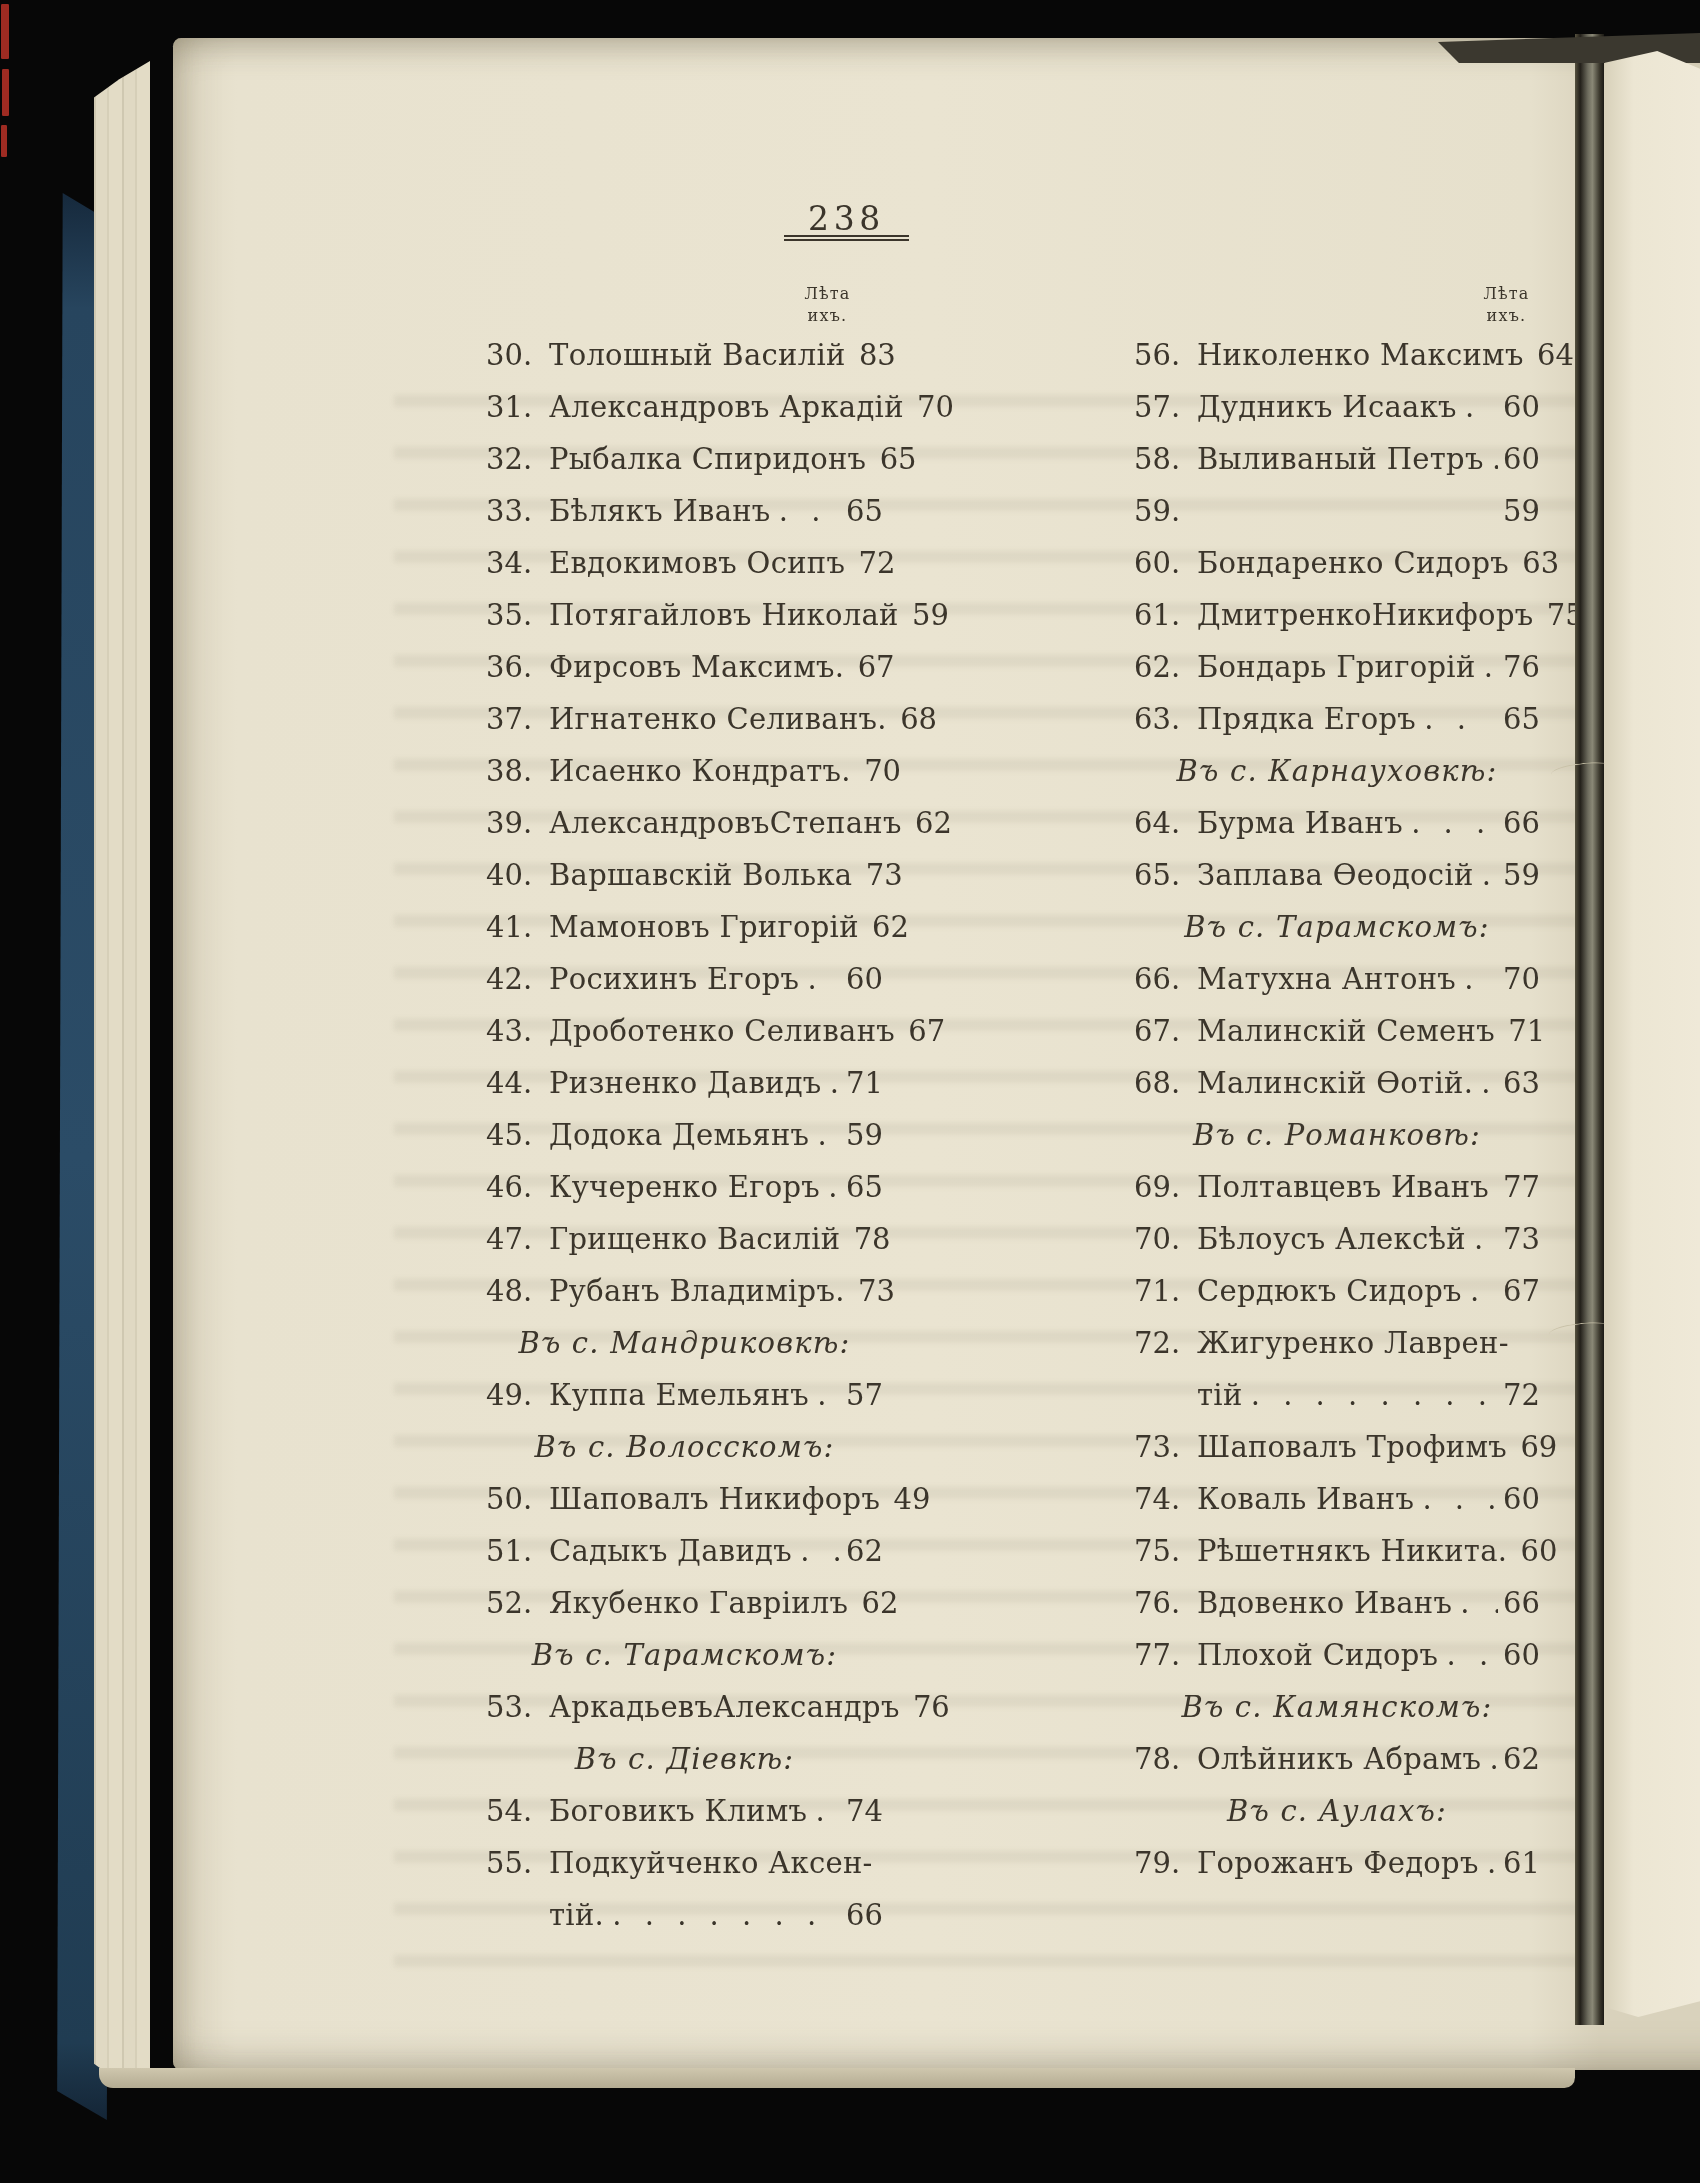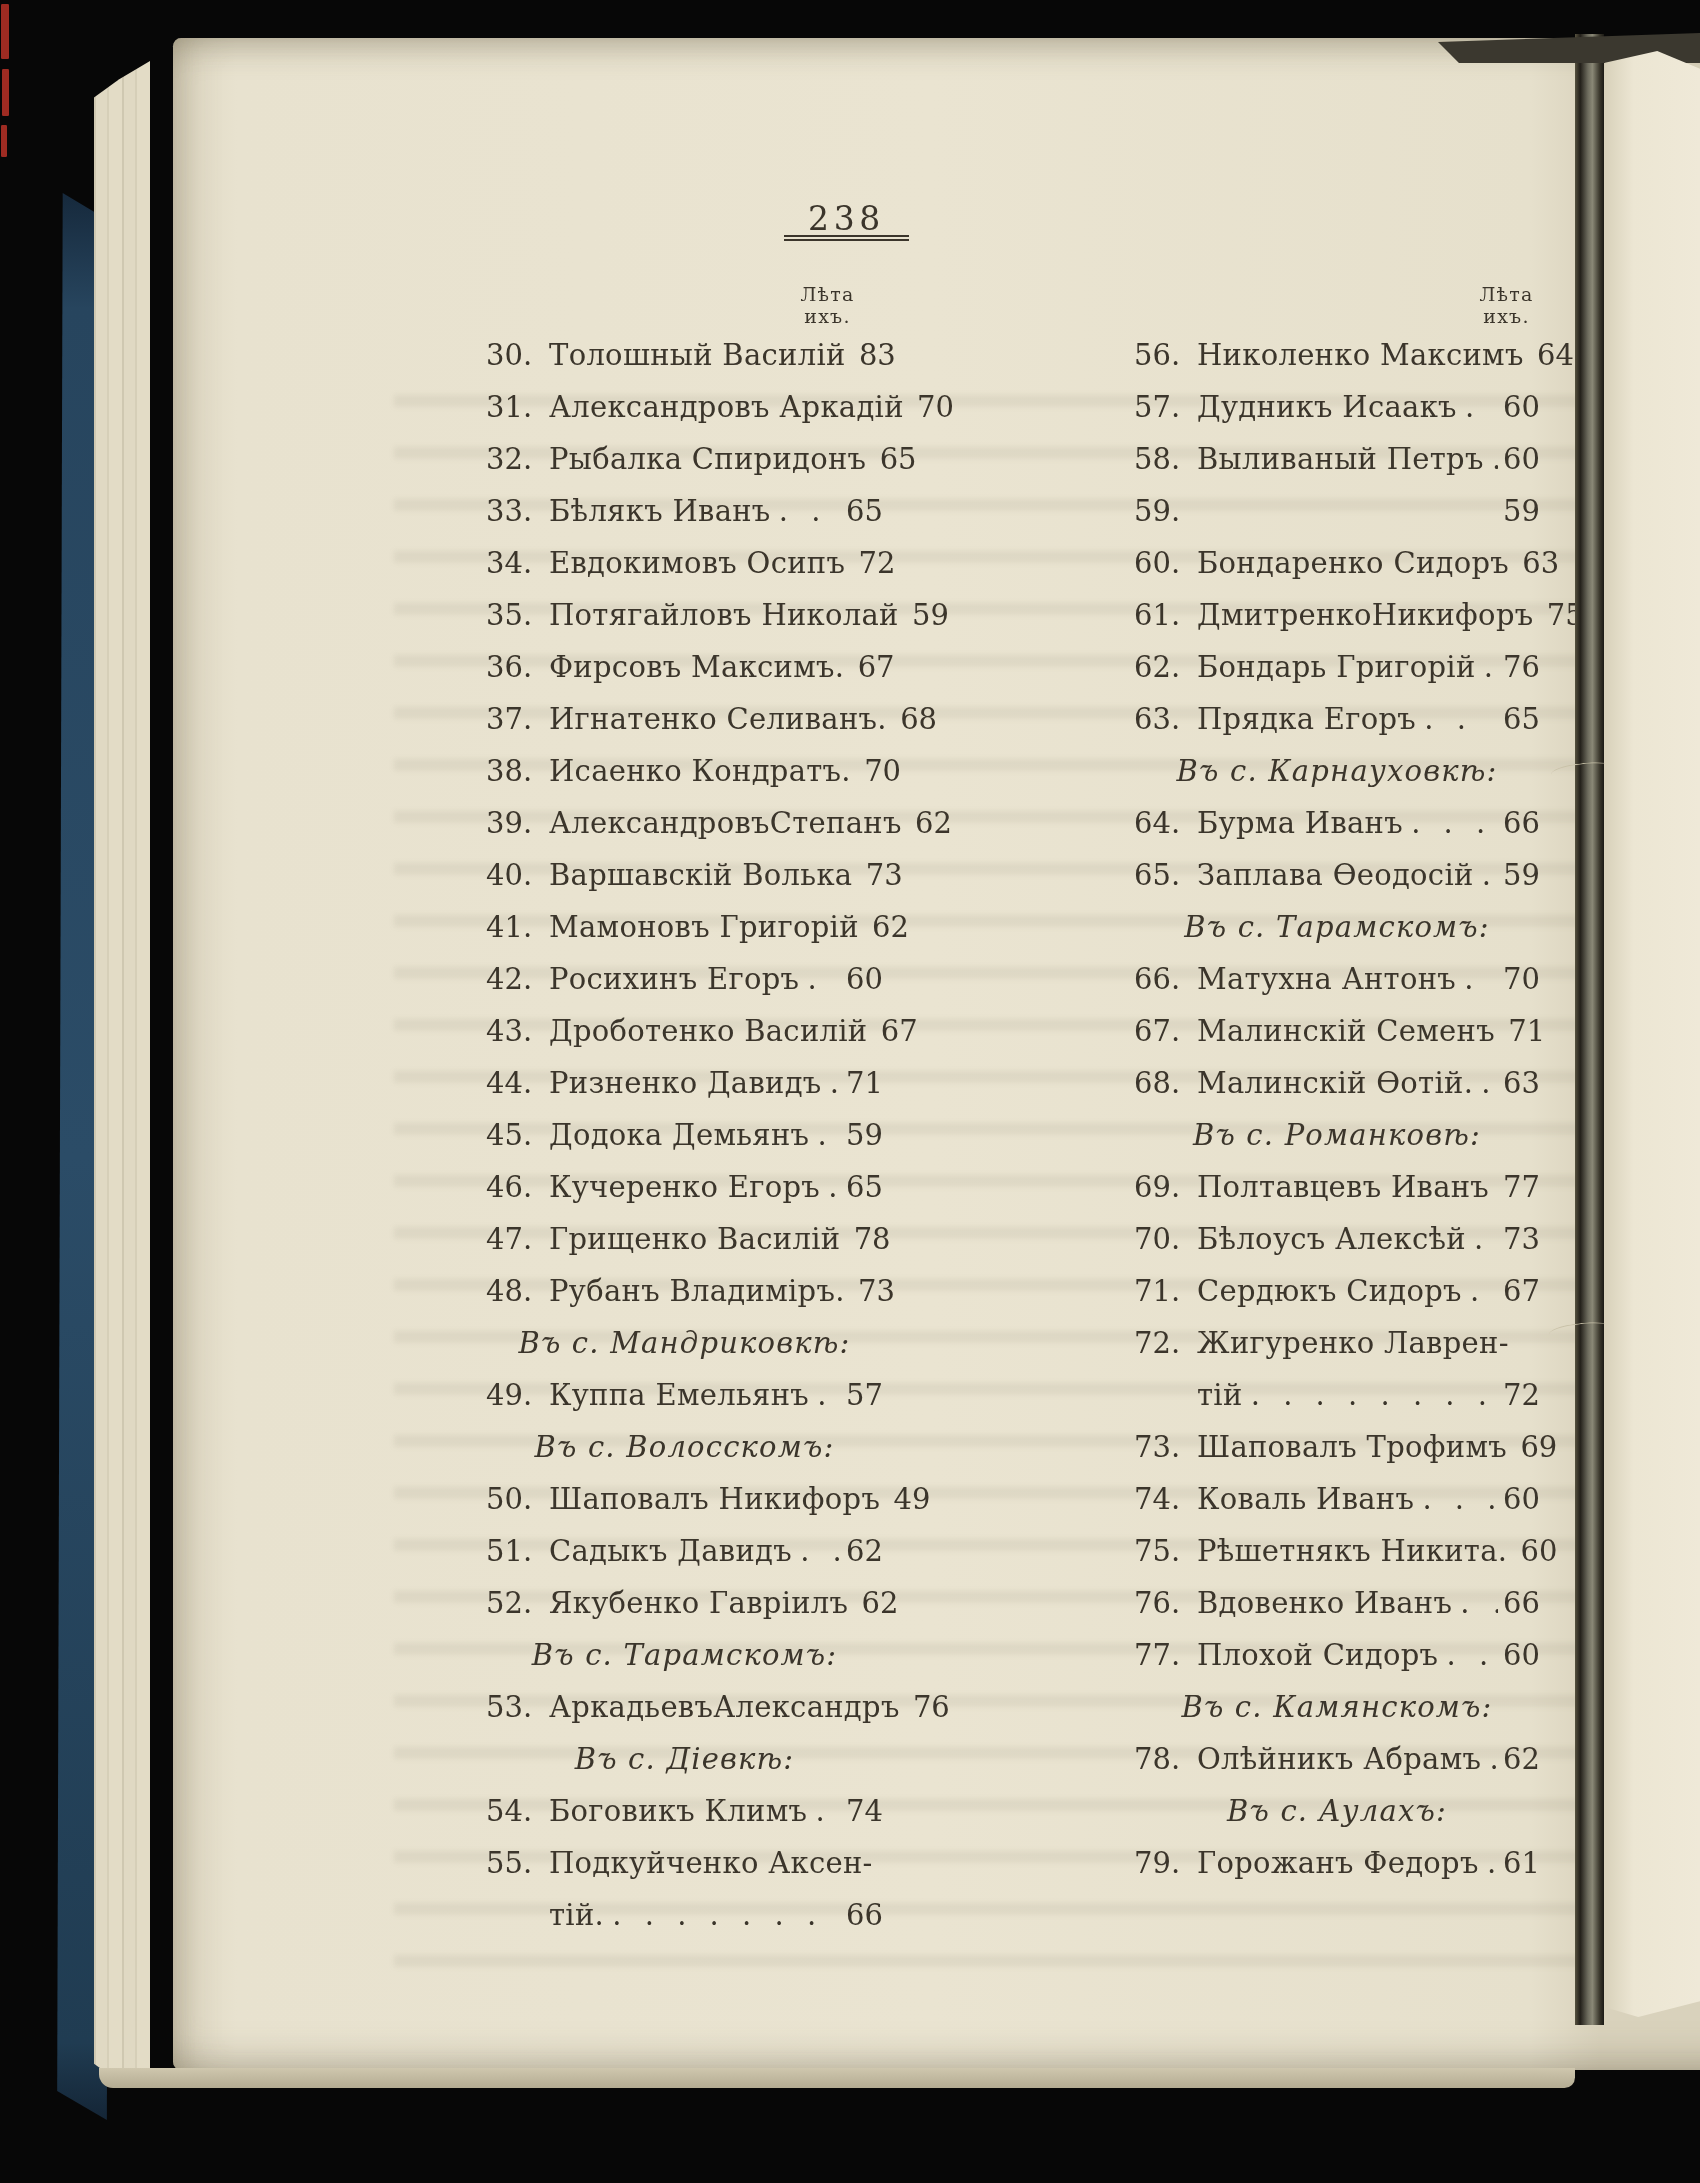--- a/index.html
+++ b/index.html
@@ -49,21 +49,21 @@
   .top-wedge{position:absolute;left:1438px;top:33px;width:262px;height:30px;background:#3b382f;
       clip-path:polygon(0 30%,100% 0,100% 100%,8% 100%);}
 
   
   .page-number{position:absolute;left:557px;top:161px;width:233px;text-align:center;
       font-size:33px;letter-spacing:4.7px;}
   .rule{position:absolute;left:611px;width:125px;height:1.7px;background:var(--ink,#3b352b);}
   .rule.r1{top:197px;} .rule.r2{top:201px;}
 
   .col-header{position:absolute;width:99px;top:245px;text-align:center;
-      font-size:19px;line-height:22px;letter-spacing:1.2px;}
+      font-size:16px;line-height:22px;letter-spacing:1.2px;}
   .col-header.h-left{left:605px;} .col-header.h-right{left:1284px;}
 
   .col{position:absolute;top:291px;}
   .col.left{left:313px;width:397px;}
   .col.right{left:961px;width:406px;}
 
   .row{display:flex;align-items:baseline;height:52px;line-height:52px;font-size:29px;white-space:nowrap;}
   .row.section{display:block;text-align:center;font-style:italic;letter-spacing:1.2px;}
   .num{flex:0 0 63px;}
   .name{flex:0 0 auto;letter-spacing:0.3px;}
@@ -172,21 +172,21 @@
           <span class="age">62</span>
         </div>
         <div class="row">
           <span class="num">42.</span>
           <span class="name">Росихинъ Егоръ</span>
           <span class="dots">. .</span>
           <span class="age">60</span>
         </div>
         <div class="row">
           <span class="num">43.</span>
-          <span class="name">Дроботенко Василій</span>
+          <span class="name">Дроботенко Селиванъ</span>
           <span class="dots"></span>
           <span class="age">67</span>
         </div>
         <div class="row">
           <span class="num">44.</span>
           <span class="name">Ризненко Давидъ</span>
           <span class="dots">. .</span>
           <span class="age">71</span>
         </div>
         <div class="row">

